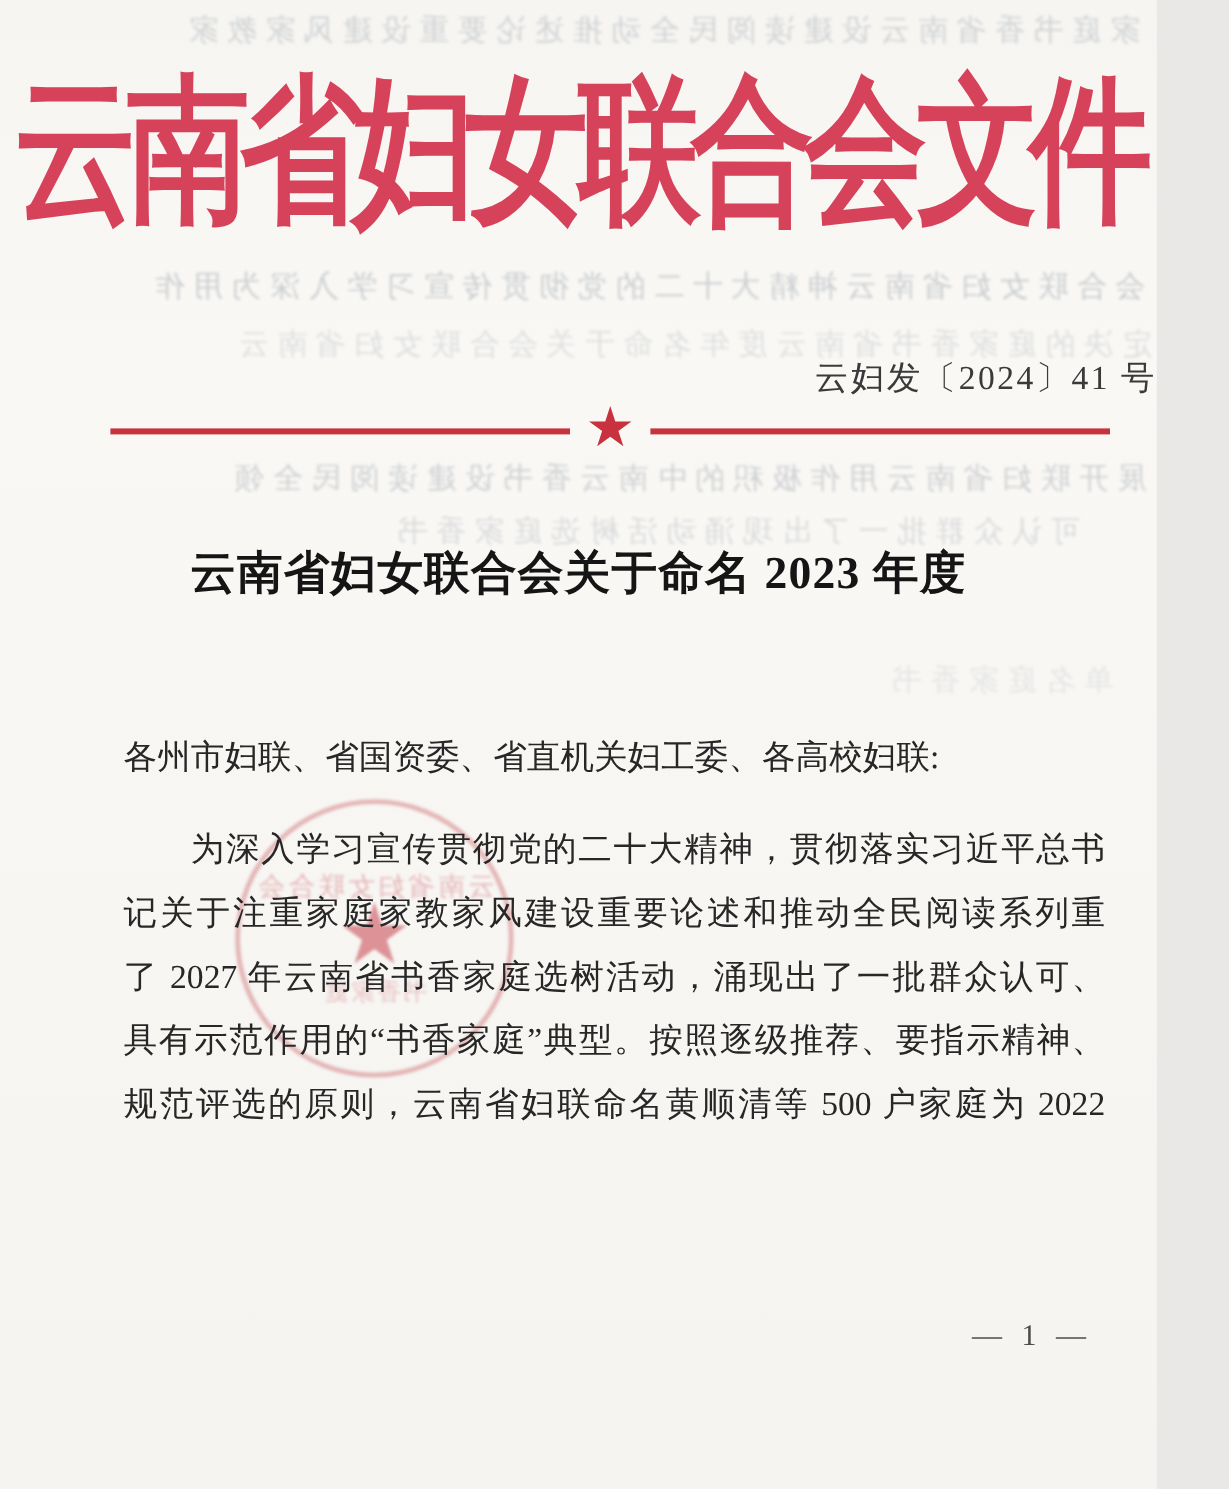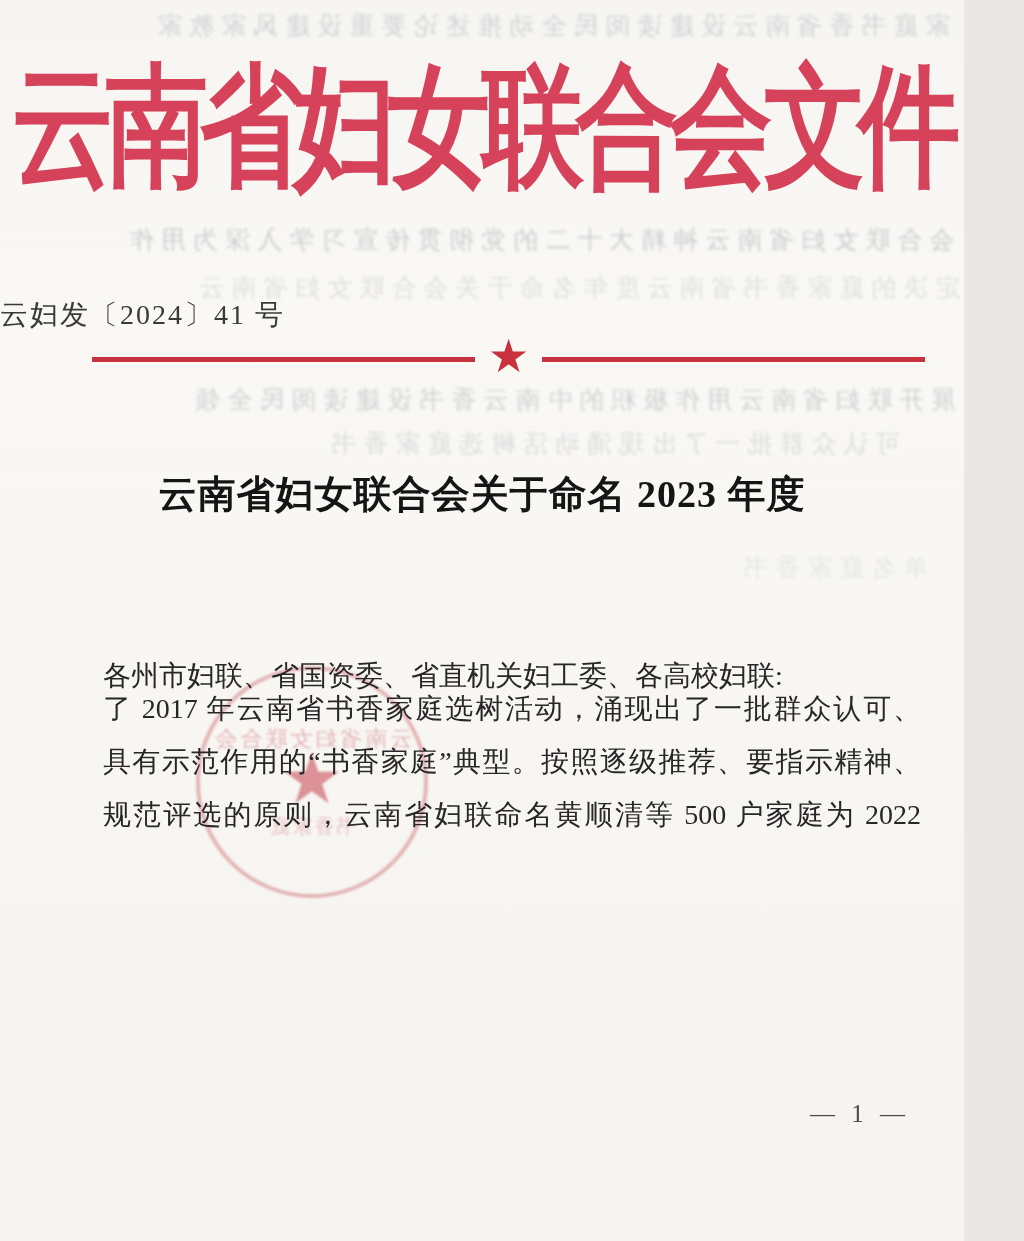--- a/index.html
+++ b/index.html
@@ -40,42 +40,42 @@
   }
   
   .doc-header{
     position:absolute;top:46px;left:0;width:100%;height:164px;line-height:164px;
     text-align:center;color:#d6425a;font-weight:900;font-size:102px;
     letter-spacing:-8px;transform:scaleY(1.30);transform-origin:50% 50%;
     z-index:2;white-space:nowrap;
   }
   
   .doc-number{
-    position:absolute;top:296px;left:0;width:100%;text-align:left;
+    position:absolute;top:296px;left:0;width:100%;text-align:right;
     font-size:28px;color:#3a3a3a;letter-spacing:2px;z-index:2;
   }
   
   .divider{
     position:absolute;top:336px;left:92px;width:833px;height:46px;
     display:flex;align-items:center;z-index:2;
   }
   .divider .rule{flex:1;height:5px;background:#c8323f;}
   .divider .star{
     font-size:46px;line-height:46px;color:#c8323f;margin:0 13px;
     position:relative;top:-3px;font-family:"DejaVu Sans",sans-serif;
   }
   
   .doc-title{
-    position:absolute;top:466px;left:0;width:100%;text-align:center;
+    position:absolute;top:450px;left:0;width:100%;text-align:center;
     color:#151515;font-weight:bold;font-size:38px;line-height:57px;
     letter-spacing:1px;z-index:2;
   }
   
   .salutation{
-    position:absolute;top:656px;left:103px;width:820px;
+    position:absolute;top:612px;left:103px;width:820px;
     font-size:28px;color:#272727;line-height:40px;z-index:2;
   }
   .body-lines{
     position:absolute;top:682px;left:103px;width:818px;
     font-size:28px;color:#272727;z-index:2;
   }
   .body-line{
     height:53px;line-height:53px;
     text-align:justify;text-align-last:justify;text-justify:inter-character;
   }
@@ -114,20 +114,22 @@
     <span class="rule"></span>
   </div>
 
   <div class="doc-title">
     <div>云南省妇女联合会关于命名 2023 年度</div>
   </div>
 
   <div class="salutation">各州市妇联、省国资委、省直机关妇工委、各高校妇联:</div>
 
   <div class="body-lines">
-    <div class="body-line">了 2017 年云南省书香家庭选树活动，涌现出了一批群众认可、</div>
+    <div class="body-line indent">为深入学习宣传贯彻党的二十大精神，贯彻落实习近平总书</div>
+    <div class="body-line">记关于注重家庭家教家风建设重要论述和推动全民阅读系列重</div>
+    <div class="body-line">了 2027 年云南省书香家庭选树活动，涌现出了一批群众认可、</div>
     <div class="body-line">具有示范作用的“书香家庭”典型。按照逐级推荐、要指示精神、</div>
     <div class="body-line">规范评选的原则，云南省妇联命名黄顺清等 500 户家庭为 2022</div>
   </div>
 
   <div class="page-number">— 1 —</div>
 
 </div>
 
 </body></html>

